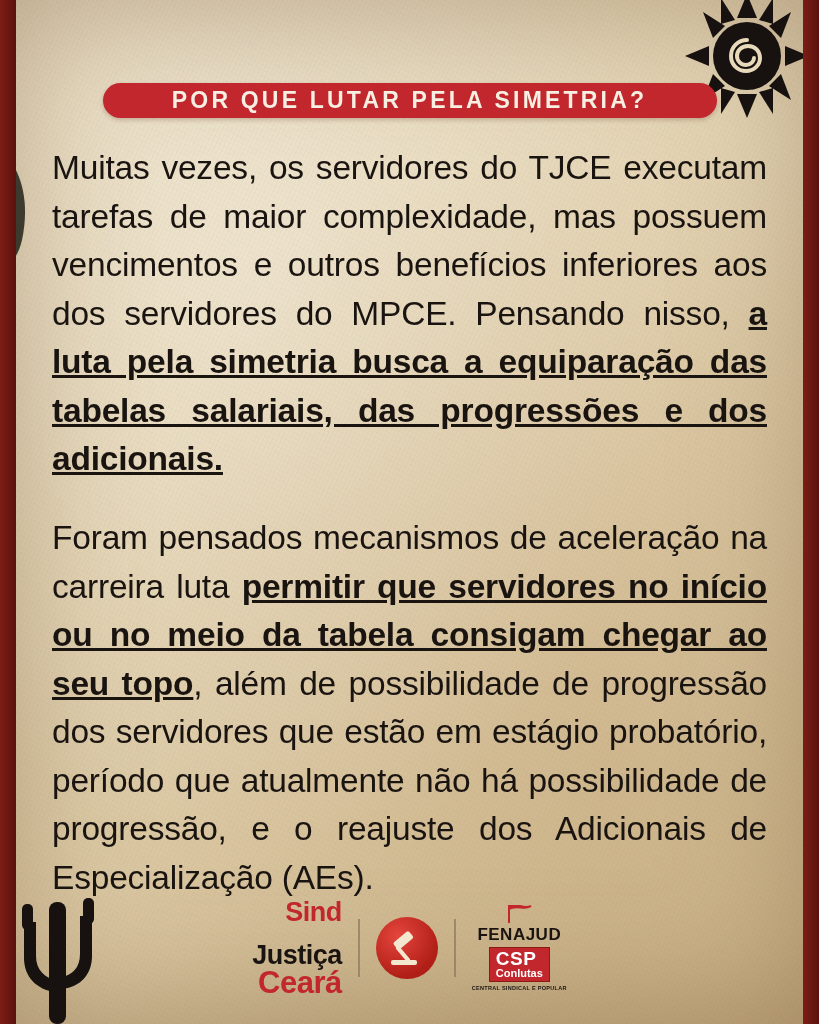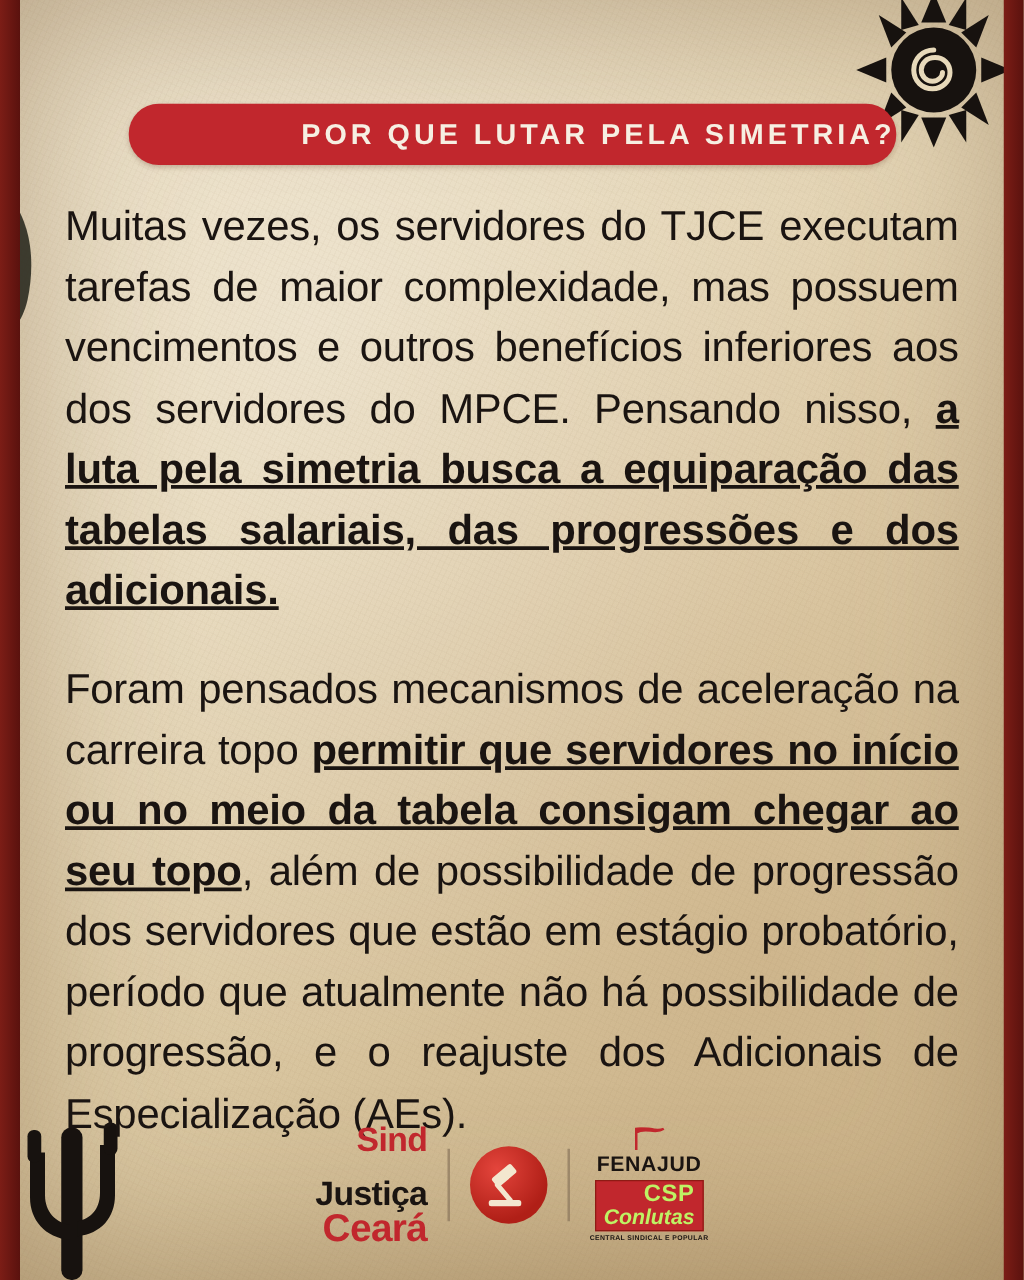--- a/index.html
+++ b/index.html
@@ -88,26 +88,26 @@
     position: relative;
     z-index: 6;
     padding: 0 52px;
     box-sizing: border-box;
     height: 100%;
   }
 
   .title-bar {
     margin: 83px auto 0;
     width: 614px;
-    height: 49px;
+    height: 35px;
     background: #c1272d;
     border-radius: 24px;
     display: flex;
     align-items: center;
-    justify-content: flex-end;
+    justify-content: center;
     box-shadow: 0 2px 4px rgba(90,40,20,.25);
   }
   .title-bar .title-text {
     color: #f6efe2;
     font-size: 23px;
     font-weight: bold;
     letter-spacing: 3.2px;
     font-family: "Liberation Sans", sans-serif;
   }
 
@@ -172,28 +172,28 @@
     gap: 2px;
   }
   .fenajud .fen-name {
     font-size: 17px;
     font-weight: 800;
     color: #1a1411;
     letter-spacing: .5px;
   }
   .csp-box {
     background: #c1272d;
-    color: #bef264;
+    color: #ffffff;
     padding: 1px 6px 2px;
-    text-align: right;
+    text-align: left;
     line-height: 1;
     border: 1px solid #8e1a14;
   }
   .csp-box .csp { font-size: 19px; font-weight: 800; letter-spacing: .5px; }
-  .csp-box .conlutas { font-size: 17px; font-weight: 700; font-style: italic; }
+  .csp-box .conlutas { font-size: 11px; font-weight: 700; }
   .csp-sub {
     font-size: 5.5px;
     color: #1a1411;
     letter-spacing: .3px;
     margin-top: 1px;
     font-weight: 700;
   }
 </style>
 </head>
 <body>
@@ -242,21 +242,21 @@
   </svg>
 
   <div class="content">
 
     <div class="title-bar">
       <span class="title-text">POR QUE LUTAR PELA SIMETRIA?</span>
     </div>
 
     <div class="body-text">
       <p><span>Muitas vezes, os servidores do TJCE executam tarefas de maior complexidade, mas possuem vencimentos e outros benefícios inferiores aos dos servidores do MPCE. Pensando nisso, </span><b>a luta pela simetria busca a equiparação das tabelas salariais, das progressões e dos adicionais.</b></p>
-      <p><span>Foram pensados mecanismos de aceleração na carreira topo </span><b>permitir que servidores no início ou no meio da tabela consigam chegar ao seu topo</b><span>, além de possibilidade de progressão dos servidores que estão em estágio probatório, período que atualmente não há possibilidade de progressão, e o reajuste dos Adicionais de Especialização (AEs).</span></p>
+      <p><span>Foram pensados mecanismos de aceleração na carreira luta </span><b>permitir que servidores no início ou no meio da tabela consigam chegar ao seu topo</b><span>, além de possibilidade de progressão dos servidores que estão em estágio probatório, período que atualmente não há possibilidade de progressão, e o reajuste dos Adicionais de Especialização (AEs).</span></p>
     </div>
 
   </div>
 
   <div class="footer">
 
     <div class="sindjustica">
       <div class="l1">Sind</div>
       <div class="l2">Justiça</div>
       <div class="l3">Ceará</div>

